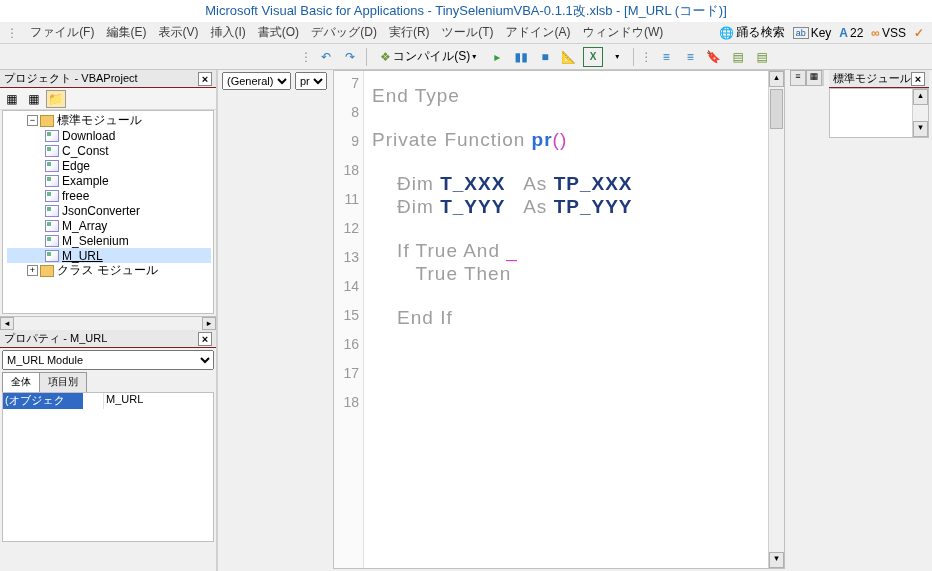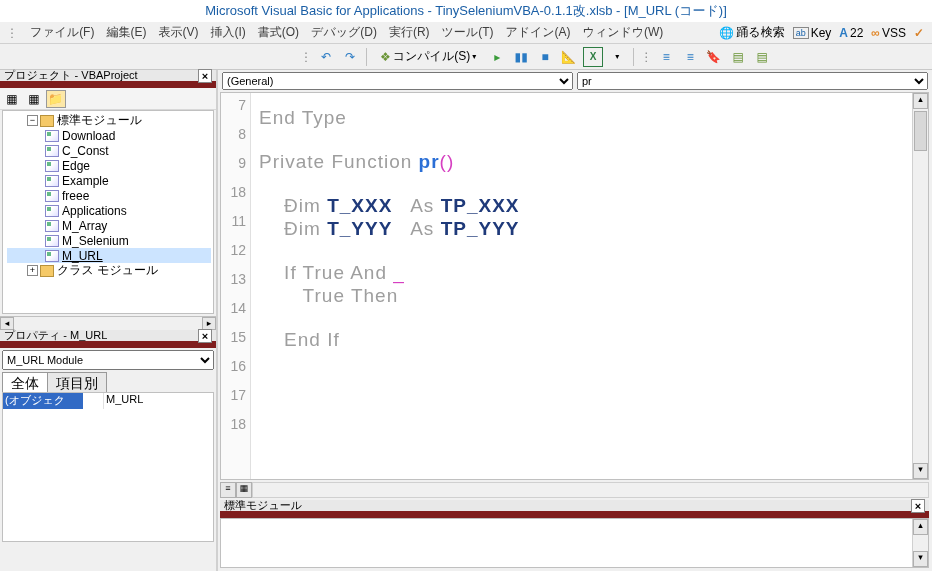--- a/index.html
+++ b/index.html
@@ -15,21 +15,21 @@
 
 .toolbar2 { height: 26px; background: #f0f0f0; display: flex; align-items: center; padding-left: 300px; gap: 4px; border-bottom: 1px solid #c8c8c8; }
 .toolbar2 .btn { width: 20px; height: 20px; display: flex; align-items: center; justify-content: center; cursor: pointer; }
 .toolbar2 .compile { padding: 2px 6px; border: 1px solid transparent; cursor: pointer; display: flex; align-items: center; gap: 2px; }
 .toolbar2 .sep { width: 1px; height: 18px; background: #c0c0c0; margin: 0 2px; }
 
 .main { display: flex; height: 501px; }
 
 .left-col { width: 218px; display: flex; flex-direction: column; border-right: 2px solid #d0d0d0; }
 
-.panel-header { height: 18px; background: #e8e8e8; display: flex; align-items: center; padding: 0 4px; font-size: 11px; border-bottom: 7px solid #7f1d1d; }
+.panel-header { height: 18px; background: #e8e8e8; display: flex; align-items: center; padding: 0 4px; font-size: 11px; border-bottom: 1px solid #7f1d1d; }
 .panel-header .close { margin-left: auto; width: 14px; height: 14px; border: 1px solid #888; display: flex; align-items: center; justify-content: center; font-size: 11px; cursor: pointer; background: #fff; font-weight: bold; }
 
 .proj-tools { height: 22px; background: #f4f4f4; display: flex; align-items: center; gap: 2px; padding: 0 2px; border-bottom: 1px solid #d8d8d8; }
 .proj-tools .tbtn { width: 20px; height: 18px; border: 1px solid transparent; display: flex; align-items: center; justify-content: center; cursor: pointer; }
 .proj-tools .tbtn.active { border: 1px solid #999; background: #fde8a8; }
 
 .tree { flex: 1; background: #fff; overflow: auto; padding: 2px 2px 2px 4px; font-size: 12px; border: 1px solid #c0c0c0; margin: 0 2px 2px 2px; position: relative; }
 .tree .node { display: flex; align-items: center; height: 15px; white-space: nowrap; cursor: pointer; }
 .tree .exp { width: 11px; height: 11px; border: 1px solid #888; display: inline-flex; align-items: center; justify-content: center; font-size: 9px; margin-right: 2px; background: #fff; line-height: 1; }
 .tree .folder { width: 14px; height: 12px; background: #f5c967; border: 1px solid #b8923c; margin-right: 3px; }
@@ -38,29 +38,29 @@
 .tree .sel { background: #cce4ff; }
 .tree .indent1 { padding-left: 20px; }
 .tree .indent2 { padding-left: 38px; }
 .tree-scroll { height: 14px; background: #f0f0f0; border-top: 1px solid #c0c0c0; display:flex; }
 .tree-scroll .arr { width:14px; border:1px solid #b0b0b0; background:#e8e8e8; text-align:center; font-size:9px; }
 
 .prop-panel { display: flex; flex-direction: column; }
 .prop-combo { height: 20px; margin: 2px; }
 .prop-combo select { width: 100%; height: 100%; font-size: 11px; }
 .prop-tabs { height: 20px; display: flex; padding-left: 2px; }
-.prop-tabs .tab { padding: 2px 8px; border: 1px solid #999; border-bottom: none; background: #fff; font-size: 14px; cursor: pointer; margin-right: -1px; }
+.prop-tabs .tab { padding: 2px 8px; border: 1px solid #999; border-bottom: none; background: #fff; font-size: 10px; cursor: pointer; margin-right: -1px; }
 .prop-tabs .tab.inactive { background: #e8e8e8; }
 .prop-grid { background: #fff; border: 1px solid #c0c0c0; margin: 0 2px 2px 2px; height: 150px; overflow:auto; }
 .prop-grid .row { display: flex; height: 16px; font-size: 11px; gap: 20px; }
 .prop-grid .row .k { width: 80px; padding-left: 2px; }
 .prop-grid .row .k.sel { background: #316ac5; color: #fff; }
 .prop-grid .row .v { flex:1; padding-left: 2px; border-left: 1px solid #e0e0e0; }
 
-.right-col { flex: 1; display: flex; flex-direction: column; }
+.right-col { flex: 1; display: flex; flex-direction: row; }
 
 .code-dropdowns { height: 22px; display: flex; padding: 2px 4px; gap: 4px; background: #f0f0f0; }
 .code-dropdowns select { flex: 1; height: 18px; font-size: 11px; }
 
 .code-area { flex: 1; display: flex; background: #fff; border: 1px solid #c0c0c0; margin: 0 3px 2px 2px; position: relative; }
 .gutter { width: 30px; background: #fafafa; border-right: 1px solid #e0e0e0; text-align: right; padding-right: 4px; font-family: Consolas, monospace; font-size: 14px; color: #999; padding-top: 4px; }
 .gutter div { height: 29px; }
 .code { flex: 1; font-family: Consolas, "Courier New", monospace; font-size: 19px; padding: 14px 4px 4px 8px; line-height: 21px; color: #9e9e9e; white-space: pre; overflow: hidden; letter-spacing: 1px; }
 .code .kw { color: #9e9e9e; }
 .code .fn { color: #2b6fd6; font-weight: bold; }
@@ -178,21 +178,21 @@
         <div class="node indent2">
             <span class="mod"></span>
             <span>Example</span>
           </div>
         <div class="node indent2">
             <span class="mod"></span>
             <span>freee</span>
           </div>
         <div class="node indent2">
             <span class="mod"></span>
-            <span>Applications</span>
+            <span>JsonConverter</span>
           </div>
         <div class="node indent2">
             <span class="mod"></span>
             <span>M_Array</span>
           </div>
         <div class="node indent2">
             <span class="mod"></span>
             <span>M_Selenium</span>
           </div>
         <div class="node indent2 sel">

